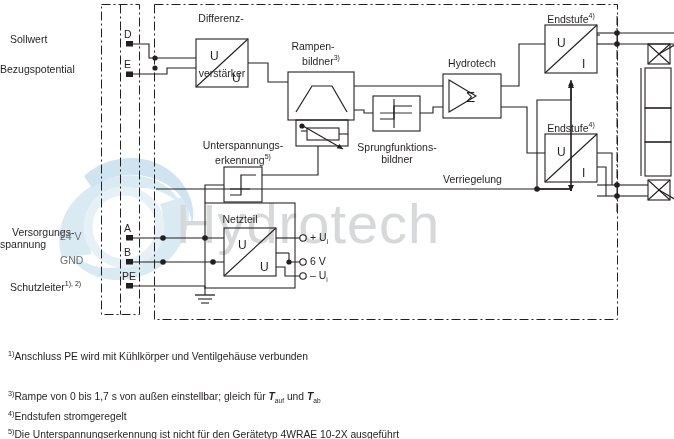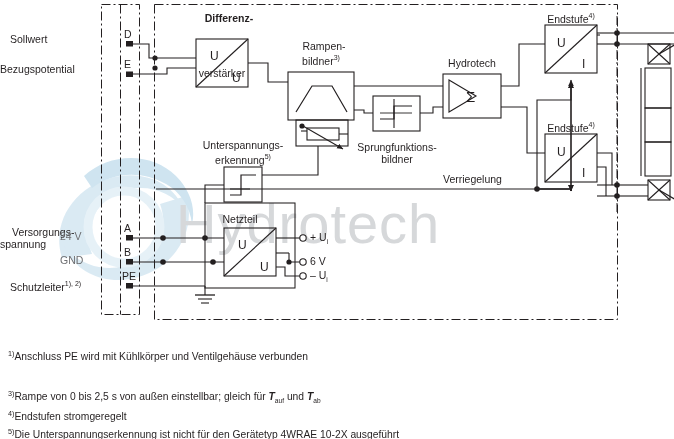--- a/index.html
+++ b/index.html
@@ -427,24 +427,24 @@
 
 <div class="lbl gray r" style="left:60px;top:230px;width:38px;">24 V</div>
 <div class="lbl gray r" style="left:60px;top:254px;width:38px;">GND</div>
 
 <div class="lbl" style="left:124px;top:28px;">D</div>
 <div class="lbl" style="left:124px;top:58px;">E</div>
 <div class="lbl" style="left:124px;top:222px;">A</div>
 <div class="lbl" style="left:124px;top:246px;">B</div>
 <div class="lbl" style="left:122px;top:270px;">PE</div>
 
-<div class="lbl c" style="left:184px;top:12px;width:90px;font-weight:bold;">Differenz-</div>
+<div class="lbl c" style="left:176px;top:12px;width:90px;">Differenz-</div>
 <div class="lbl c" style="left:177px;top:24px;width:90px;margin-top:43px;">verstärker</div>
 
-<div class="lbl c" style="left:282px;top:40px;width:84px;">Rampen-</div>
+<div class="lbl c" style="left:271px;top:40px;width:84px;">Rampen-</div>
 <div class="lbl c" style="left:279px;top:52px;width:84px;"><span>bildner</span><sup>3)</sup></div>
 
 <div class="lbl c" style="left:339px;top:141px;width:116px;">Sprungfunktions-</div>
 <div class="lbl c" style="left:339px;top:153px;width:116px;">bildner</div>
 
 <div class="lbl c" style="left:435px;top:57px;width:74px;">Hydrotech</div>
 
 <div class="lbl c" style="left:188px;top:139px;width:110px;">Unterspannungs-</div>
 <div class="lbl c" style="left:188px;top:151px;width:110px;"><span>erkennung</span><sup>5)</sup></div>
 
@@ -453,17 +453,17 @@
 <div class="lbl c" style="left:531px;top:10px;width:80px;"><span>Endstufe</span><sup>4)</sup></div>
 <div class="lbl c" style="left:531px;top:119px;width:80px;"><span>Endstufe</span><sup>4)</sup></div>
 
 <div class="lbl" style="left:443px;top:173px;">Verriegelung</div>
 
 <div class="lbl" style="left:310px;top:231px;"><span>+ U</span><sub>i</sub></div>
 <div class="lbl" style="left:310px;top:255px;">6 V</div>
 <div class="lbl" style="left:310px;top:269px;"><span>– U</span><sub>i</sub></div>
 
 <div class="fn" style="left:8px;top:346px;"><sup>1)</sup><span>Anschluss PE wird mit Kühlkörper und Ventilgehäuse verbunden</span></div>
-<div class="fn" style="left:8px;top:386px;"><sup>3)</sup><span>Rampe von 0 bis 2,5 s von außen einstellbar; gleich für </span><span class="it">T</span><sub>auf</sub><span> und </span><span class="it">T</span><sub>ab</sub></div>
+<div class="fn" style="left:8px;top:386px;"><sup>3)</sup><span>Rampe von 0 bis 1,7 s von außen einstellbar; gleich für </span><span class="it">T</span><sub>auf</sub><span> und </span><span class="it">T</span><sub>ab</sub></div>
 <div class="fn" style="left:8px;top:406px;"><sup>4)</sup><span>Endstufen stromgeregelt</span></div>
 <div class="fn" style="left:8px;top:424px;"><sup>5)</sup><span>Die Unterspannungserkennung ist nicht für den Gerätetyp 4WRAE 10-2X ausgeführt</span></div>
 
 </div>
 
 </body></html>

